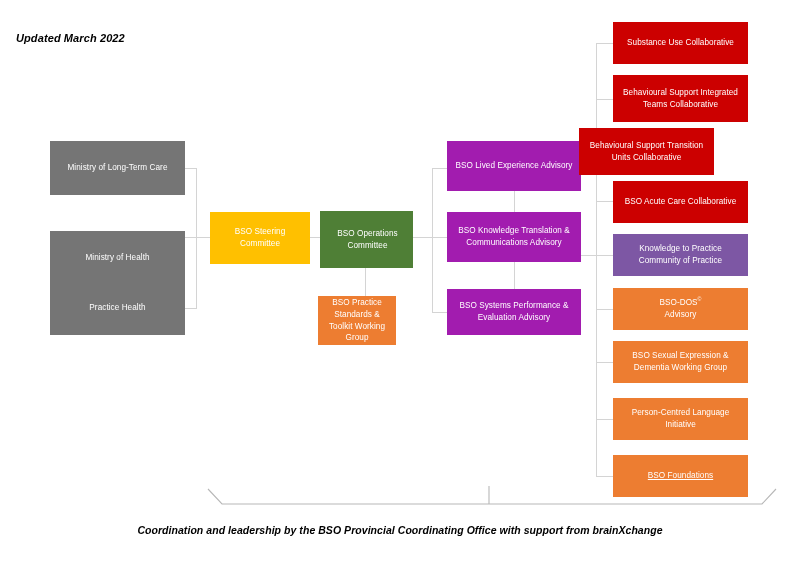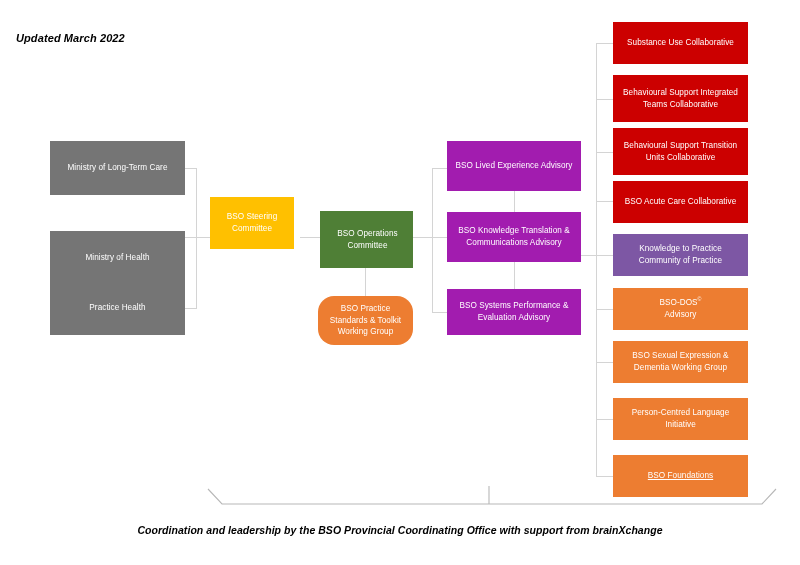--- a/index.html
+++ b/index.html
@@ -144,49 +144,49 @@
   <div class="node c-gray" style="left:50px; top:141px; width:135px; height:54px;">
     <span class="label">Ministry of Long-Term Care</span>
   </div>
   <div class="node c-gray" style="left:50px; top:210px; width:135px; height:54px;margin-top:21px;">
     <span class="label">Ministry of Health</span>
   </div>
   <div class="node c-gray" style="left:50px; top:281px; width:135px; height:54px;">
     <span class="label">Practice Health</span>
   </div>
 
-  <div class="node c-yellow" style="left:210px; top:197px; width:84px; height:52px;justify-content:flex-end;">
+  <div class="node c-yellow" style="left:210px; top:212px; width:100px; height:52px;justify-content:flex-end;">
     <span class="label">BSO Steering Committee</span>
   </div>
 
   <div class="node c-green" style="left:320px; top:211px; width:93px; height:57px;">
     <span class="label">BSO Operations Committee</span>
   </div>
 
-  <div class="node c-orange" style="left:318px; top:296px; width:95px; height:49px;border-radius:16px;">
+  <div class="node c-orange" style="left:318px; top:296px; width:78px; height:49px;">
     <span class="label">BSO Practice Standards &amp; Toolkit Working Group</span>
   </div>
 
   <div class="node c-blue" style="left:447px; top:141px; width:134px; height:50px;">
     <span class="label">BSO Lived Experience Advisory</span>
   </div>
   <div class="node c-blue" style="left:447px; top:212px; width:134px; height:50px;">
     <span class="label">BSO Knowledge Translation &amp; Communications Advisory</span>
   </div>
   <div class="node c-blue" style="left:447px; top:289px; width:134px; height:46px;">
     <span class="label">BSO Systems Performance &amp; Evaluation Advisory</span>
   </div>
 
   <div class="node c-red" style="left:613px; top:22px; width:135px; height:42px;">
     <span class="label">Substance Use Collaborative</span>
   </div>
   <div class="node c-red" style="left:613px; top:75px; width:135px; height:47px;">
     <span class="label">Behavioural Support Integrated Teams Collaborative</span>
   </div>
-  <div class="node c-red" style="left:613px; top:128px; width:135px; height:47px;">
+  <div class="node c-red" style="left:579px; top:128px; width:135px; height:47px;">
     <span class="label">Behavioural Support Transition Units Collaborative</span>
   </div>
   <div class="node c-red" style="left:613px; top:181px; width:135px; height:42px;">
     <span class="label">BSO Acute Care Collaborative</span>
   </div>
   <div class="node c-purple" style="left:613px; top:234px; width:135px; height:42px;">
     <span class="label">Knowledge to Practice Community of Practice</span>
   </div>
   <div class="node c-orange" style="left:613px; top:288px; width:135px; height:42px;">
     <span class="label"><span>BSO-DOS</span><sup>©</sup><br><span>Advisory</span></span>

